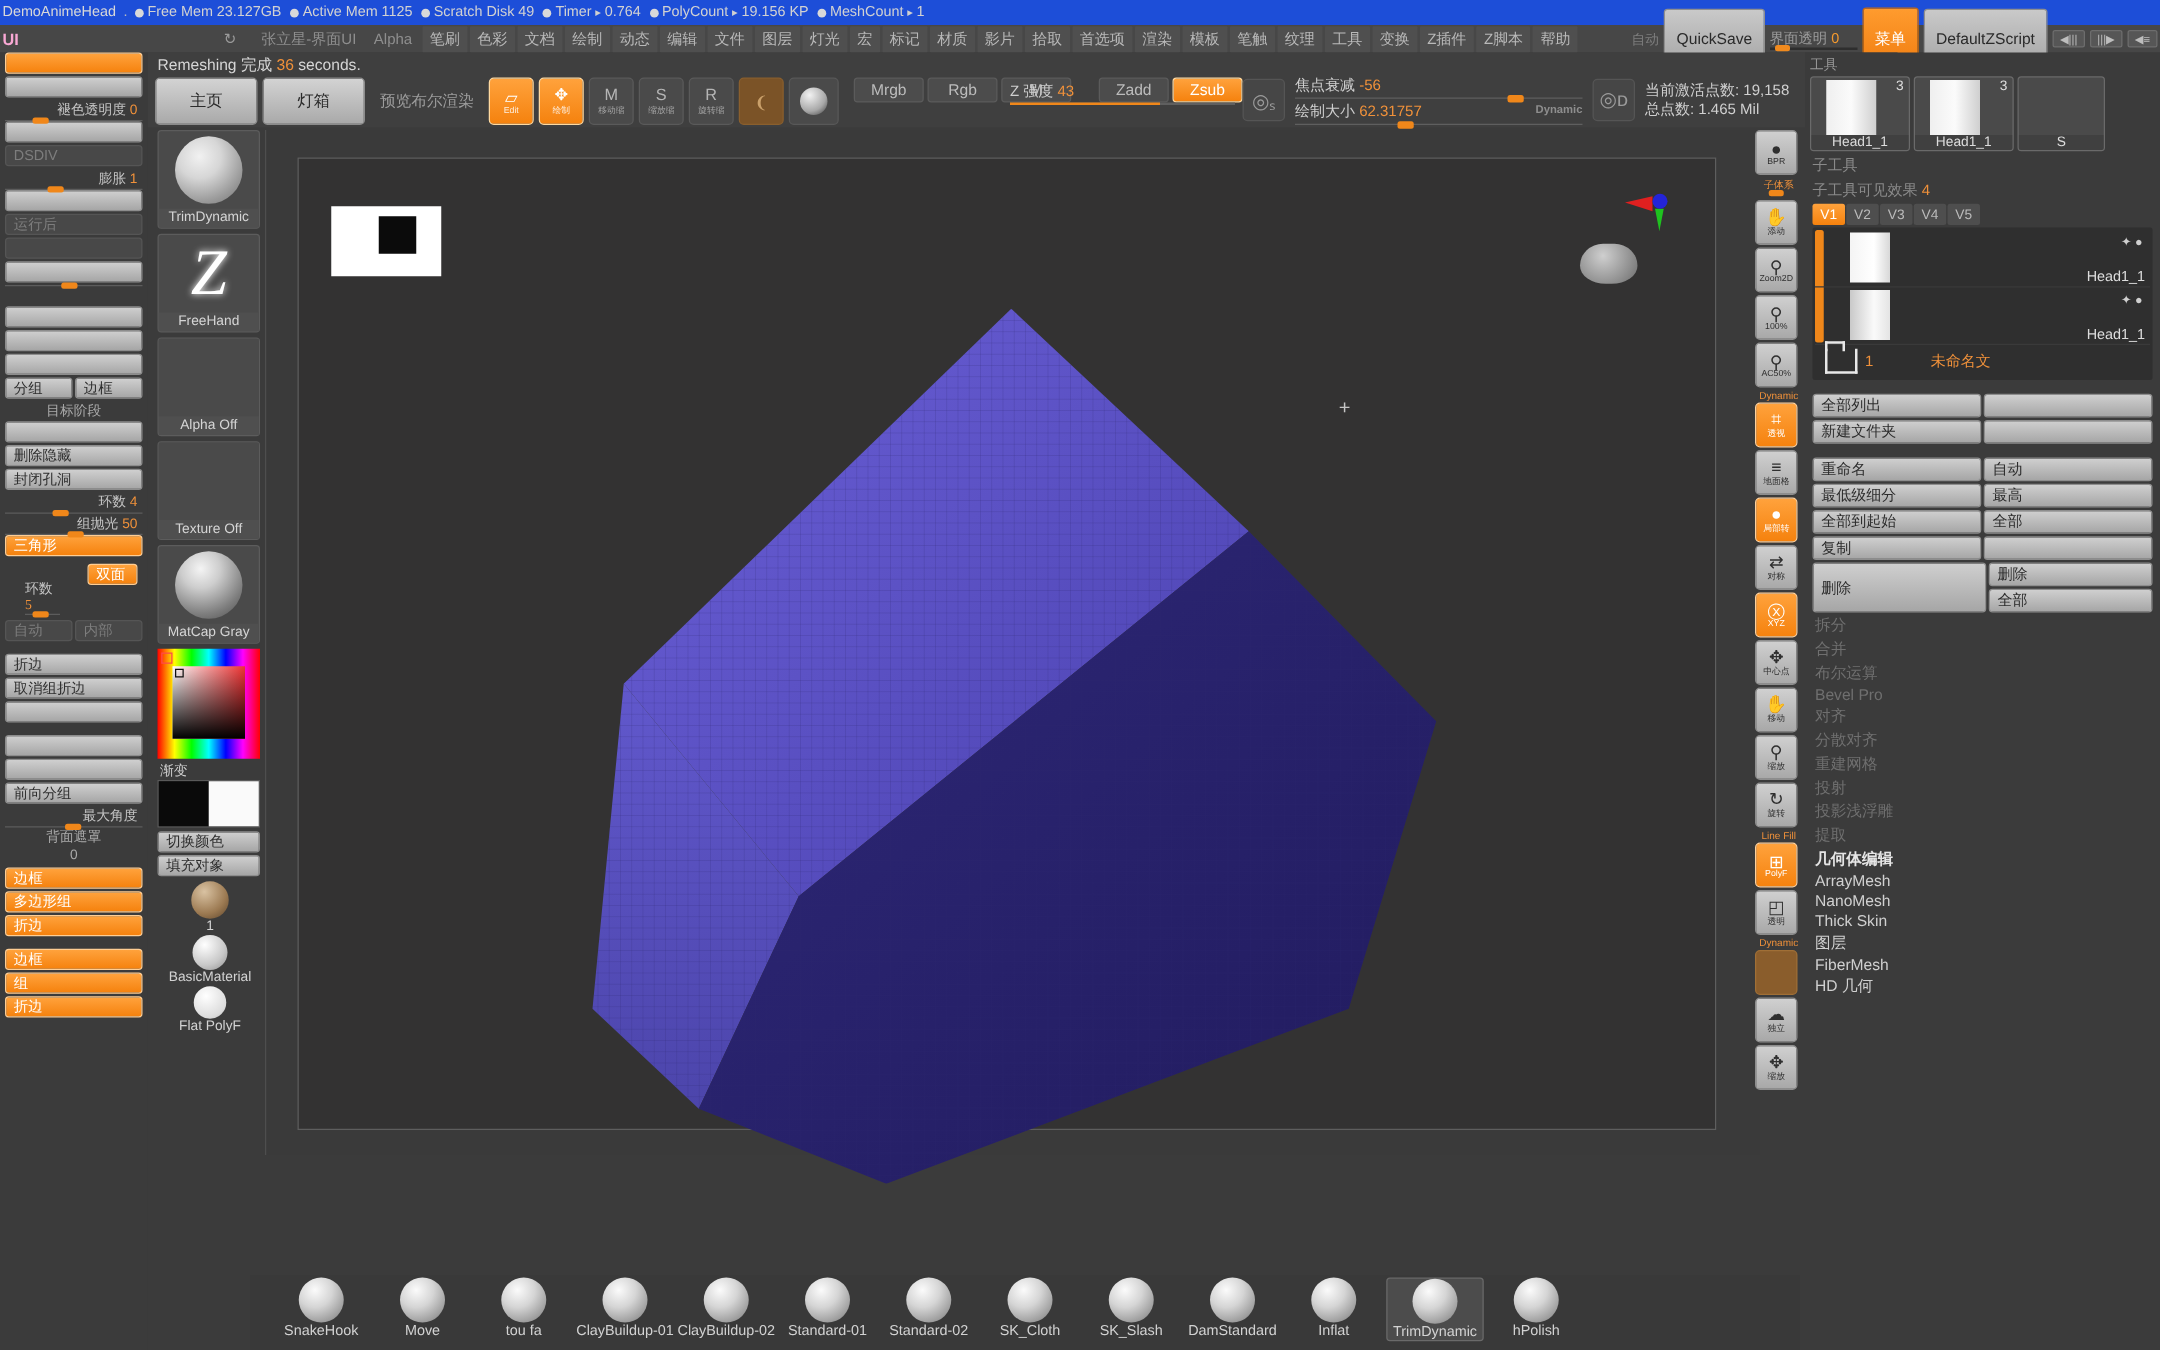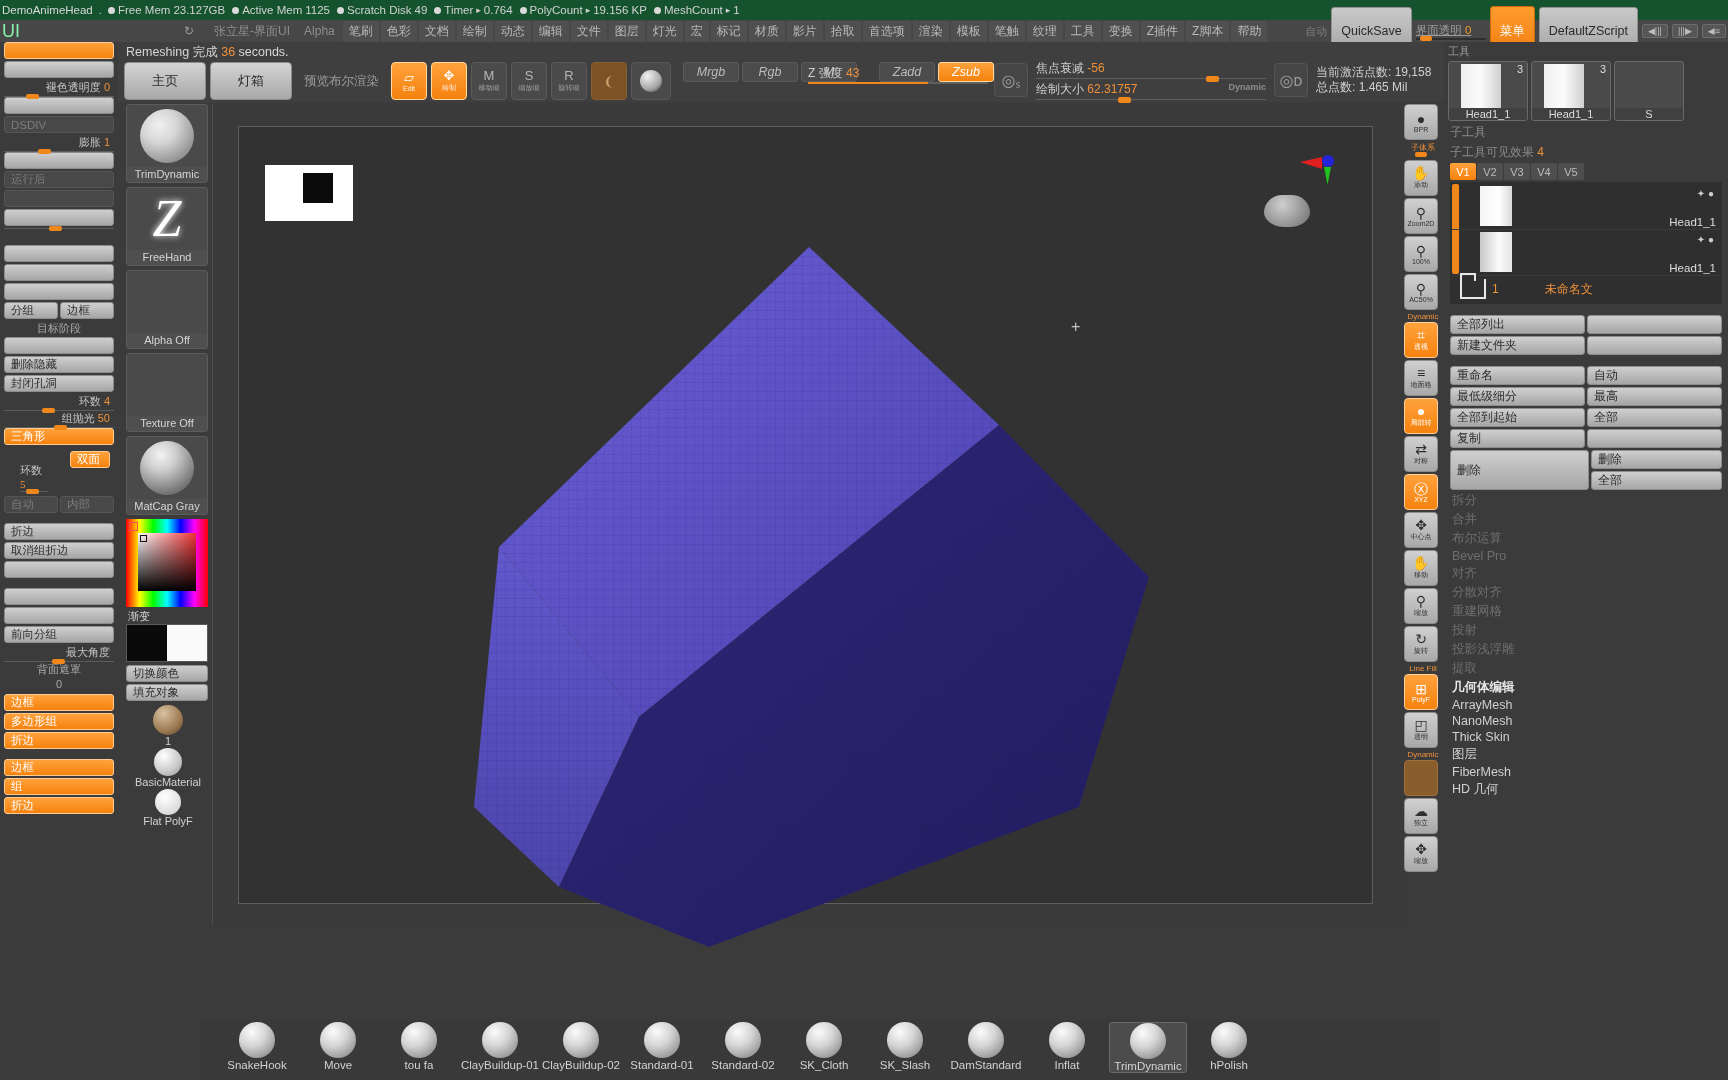--- a/index.html
+++ b/index.html
@@ -10,34 +10,34 @@
     overflow:hidden;
     color:#c8c8c8;
     font-size:12px;
     -webkit-font-smoothing:antialiased;
   }
   #app { position:relative; width:1728px; height:1080px; }
 
   
   .statusbar {
     position:absolute; left:0; top:0; width:1728px; height:20px;
-    background:#14532d; display:flex; align-items:center; gap:0px;
+    background:#1d4ed8; display:flex; align-items:center; gap:0px;
     font-size:11.5px; color:#d2d2d2; padding-left:2px;
   }
   .sb-title { font-size:11.5px; color:#d8d8d8; margin-right:6px;}
   .sb-item { display:flex; align-items:center; gap:3px; margin-right:7px; white-space:nowrap;}
   .sb-dot { width:7px;height:7px;border-radius:50%;background:#d9d9d9; display:inline-block;}
   .sb-arrow { color:#d0d0d0; font-size:9px; }
 
   
   .menubar {
     position:absolute; left:0; top:20px; width:1728px; height:22px;
     background:#474747; display:flex; align-items:center;
   }
-  .ui-tag { color:#86efac; font-size:18px; font-weight:normal; padding:0 4px 0 2px;}
+  .ui-tag { color:#f9a8d4; font-size:13px; font-weight:bold; padding:0 4px 0 2px;}
   .reload-ico { color:#9a9a9a; font-size:12px; margin:0 14px 0 160px;}
   .menu-item {
     padding:2px 6px; font-size:12px; color:#b9b9b9; white-space:nowrap;
     background:#4f4f4f; margin-right:2px; border-radius:1px;
   }
   .menu-item.dim { color:#8e8e8e; background:transparent;}
   .menubar-right { position:absolute; right:0; top:0; height:22px; display:flex; align-items:center; gap:4px; padding-right:2px;}
   .mbtn {
     background:linear-gradient(#c9c9c9,#a5a5a5); color:#2a2a2a; font-size:12.5px;
     padding:16px 9px; border-radius:3px; border:1px solid #8f8f8f;
@@ -71,21 +71,21 @@
   .sq-btn.on { background:linear-gradient(#ffa23c,#f5820e); border:1px solid #ffd9a0; color:#fff;}
   .sq-btn .gl { font-size:13px; line-height:13px;}
   .sq-btn .cap { font-size:7px; margin-top:1px; opacity:.85;}
   .sq-btn.amber { background:#7b5327; border:1px solid #8a5f2d; color:#caa06a;}
   .dark-btn {
     width:40px;height:38px;border-radius:4px;background:#4a4a4a;border:1px solid #585858;
     display:flex;align-items:center;justify-content:center;
   }
   .ch-btn {
     height:20px; min-width:56px; border-radius:3px; background:#4c4c4c; border:1px solid #5b5b5b;
-    color:#bcbcbc; font-size:12.5px; display:flex;align-items:center;justify-content:center; padding:0 8px;font-style:italic;
+    color:#bcbcbc; font-size:12.5px; display:flex;align-items:center;justify-content:center; padding:0 8px;
   }
   .ch-btn.on { background:linear-gradient(#ffa23c,#f5820e); border:1px solid #ffd9a0; color:#fff;}
   .grp { display:flex; flex-direction:column; gap:2px;}
   .circ-tool { width:34px;height:34px;border-radius:4px;background:#464646;border:1px solid #555;
     display:flex;align-items:center;justify-content:center;color:#9a9a9a;font-size:16px;}
   .stats { font-size:12px; color:#d0d0d0; line-height:15px; white-space:nowrap;}
 
   
   .leftpanel { position:absolute; left:0; top:42px; width:118px; height:1038px; background:#3b3b3b; }
   .lp-btn {
@@ -279,21 +279,21 @@
     <span class="menu-item">工具</span>
     <span class="menu-item">变换</span>
     <span class="menu-item">Z插件</span>
     <span class="menu-item">Z脚本</span>
     <span class="menu-item">帮助</span>
 
     <div class="menubar-right">
       <span class="mini-lbl">自动</span>
       <span class="mbtn">QuickSave</span>
       <span style="display:flex;flex-direction:column;">
-        <span style="font-size:11.5px;color:#9b9b9b;text-decoration:underline;">
+        <span style="font-size:11.5px;color:#9b9b9b;">
           <span>界面透明</span>
           <span class="val-orange">0</span>
         </span>
         <span class="slider-mini">
             <i style="left:4px"></i>
           </span>
       </span>
       <span class="mbtn orange">菜单</span>
       <span class="mbtn">DefaultZScript</span>
       <span class="arrowbtn">◀|||</span>

